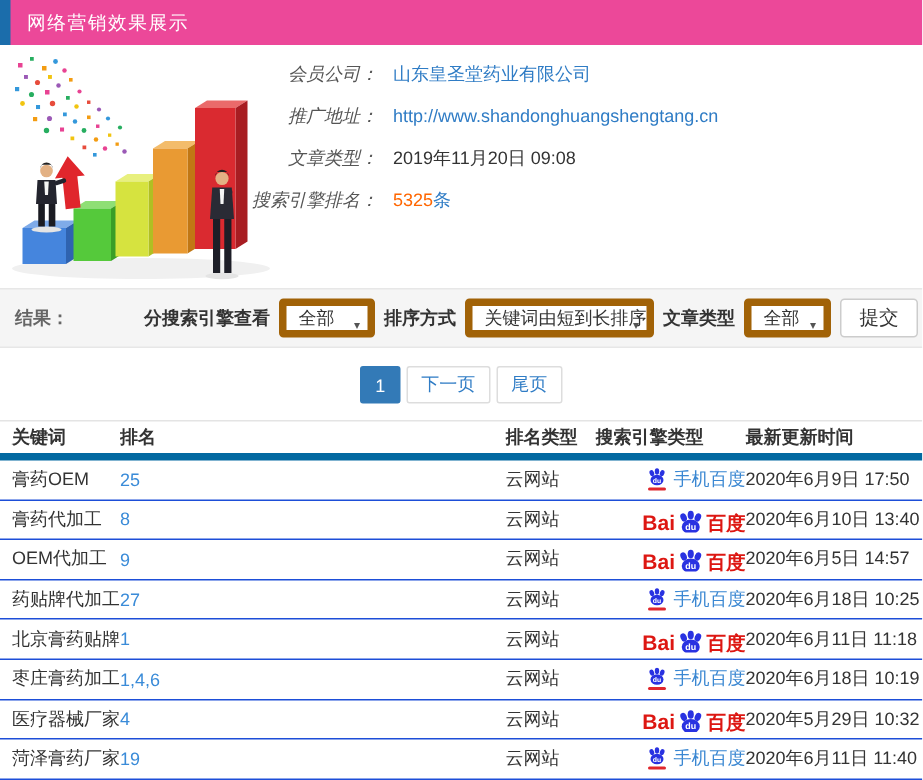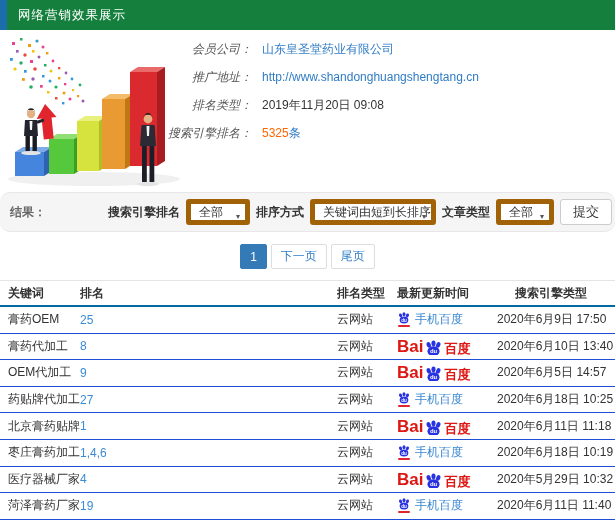--- a/index.html
+++ b/index.html
@@ -1,65 +1,65 @@
 <!DOCTYPE html>
 <html><head>
 <meta charset="utf-8">
 <style>
   * { margin:0; padding:0; box-sizing:border-box; }
   html,body { background:#fff; }
   body { font-family:"Liberation Sans","DejaVu Sans",sans-serif; font-size:12px; color:#333; }
   .app { position:relative; width:615px; height:520px; overflow:hidden; background:#fff; }
 
   
-  .title-bar { position:absolute; top:0; left:0; width:615px; height:30px; background:#15803d; display:flex; align-items:center; }
+  .title-bar { position:absolute; top:0; left:0; width:615px; height:30px; background:#ec4899; display:flex; align-items:center; }
   .title-accent { position:absolute; left:0; top:0; width:7px; height:30px; background:#1b6dab; }
   .title-text { color:#fff; font-size:12.5px; margin-left:18px; letter-spacing:1px; }
 
   
   .illustration { position:absolute; left:2px; top:34px; width:186px; height:158px; }
   .info-rows { position:absolute; left:158px; top:40px; right:0; }
   .info-row { display:flex; align-items:center; height:18px; margin-bottom:10px; }
   .info-label { width:94px; text-align:right; color:#555;font-style:italic; }
   .info-value { margin-left:10px; color:#333; }
   a.link, .link { color:#2f7cc5; text-decoration:none; cursor:pointer; }
   .num-orange { color:#ff6600; }
 
   
-  .filter-bar { position:absolute; top:192px; left:0; width:615px; height:40px; background:#f5f5f5; border-top:1px solid #e7e7e7; border-bottom:1px solid #e7e7e7; display:flex; align-items:center; justify-content:space-between; padding:0 3px 0 10px;border-radius:10px; }
+  .filter-bar { position:absolute; top:192px; left:0; width:615px; height:40px; background:#f5f5f5; border-top:1px solid #e7e7e7; border-bottom:1px solid #e7e7e7; display:flex; align-items:center; justify-content:space-between; padding:0 3px 0 10px; }
   .result-label { color:#666; font-weight:bold; }
   .filter-controls { display:flex; align-items:center; gap:6px; }
   .flabel { font-weight:bold; color:#333; white-space:nowrap; }
   .select { position:relative; height:26px; background:#fff; border:5px solid #a16207; border-radius:3px; display:flex; align-items:center; padding:0 16px 0 8px; color:#333; cursor:pointer; white-space:nowrap; }
   .select .caret { position:absolute; right:5px; top:8px; font-size:8px; color:#555; }
   .sel-engine { width:64px; }
   .sel-sort  { width:126px; }
   .sel-article { width:58px; }
   .submit-btn { height:26px; padding:0 12px; background:#fff; border:1px solid #ccc; border-radius:3px; color:#333; font-size:13px; cursor:pointer; font-family:inherit; }
 
   
   .pagination { position:absolute; top:244px; left:0; width:615px; display:flex; justify-content:center; gap:4px; }
   .page { min-width:26px; height:25px; padding:0 9px; border:1px solid #ddd; border-radius:2px; background:#fff; color:#2f7cc5; display:flex; align-items:center; justify-content:center; cursor:pointer; }
   .page.active { background:#337ab7; border-color:#337ab7; color:#fff; }
 
   
   .table { position:absolute; top:280px; left:0; width:615px; bottom:0; }
-  .thead { display:flex; align-items:center; height:27px; border-top:1px solid #e4e4e4; border-bottom:2px solid #0369a1; font-weight:bold; color:#333; }
+  .thead { display:flex; align-items:center; height:27px; border-top:1px solid #e4e4e4; border-bottom:5px solid #0369a1; font-weight:bold; color:#333; }
   .trow { display:flex; align-items:center; height:26.6px; border-bottom:1px solid #1d4ed8; }
   .cell { overflow:hidden; white-space:nowrap; }
   .c-kw    { width:80px; padding-left:8px; }
   .c-rank  { width:257px; }
   .c-type  { width:60px; }
-  .c-engine{ width:100px; display:flex; justify-content:flex-start; align-items:center; }
+  .c-engine{ width:100px; display:flex; justify-content:flex-end; align-items:center; }
   .c-date  { flex:1; }
   .rank-link { color:#3a8bd8; text-decoration:none; cursor:pointer;text-align:right; }
 
   
   .baidu-logo { display:inline-flex; align-items:flex-end; line-height:1; }
-  .bai { color:#dd1712; font-weight:bold; font-size:17px; }
+  .bai { color:#dd1712; font-weight:bold; font-size:14px; }
   .du-cn { color:#dd1712; font-weight:bold; font-size:13px; }
   .paw { margin:0 1px; position:relative; top:2px; }
   .mobile-badge { display:inline-flex; align-items:center; gap:4px; cursor:pointer; }
   .paw-wrap { display:inline-flex; flex-direction:column; align-items:center; }
   .paw-underline { width:12px; height:2px; background:#e0262c; margin-top:1px; border-radius:1px; }
   .m-label { color:#3a87d2; }
 </style>
 </head>
 <body>
 
@@ -173,33 +173,33 @@
   <div class="info-rows">
     <div class="info-row">
       <span class="info-label">会员公司：</span>
       <a class="info-value link">山东皇圣堂药业有限公司</a>
     </div>
     <div class="info-row">
       <span class="info-label">推广地址：</span>
       <a class="info-value link">http://www.shandonghuangshengtang.cn</a>
     </div>
     <div class="info-row">
-      <span class="info-label">排名类型：</span>
+      <span class="info-label">文章类型：</span>
       <span class="info-value">2019年11月20日 09:08</span>
     </div>
     <div class="info-row">
       <span class="info-label">搜索引擎排名：</span>
       <span class="info-value"><span class="num-orange">5325</span><span class="link">条</span></span>
     </div>
   </div>
 
   <div class="filter-bar">
     <span class="result-label">结果：</span>
     <div class="filter-controls">
-      <span class="flabel">搜索引擎排名</span>
+      <span class="flabel">分搜索引擎查看</span>
       <div class="select sel-engine">
         <span>全部</span>
         <span class="caret">▾</span>
       </div>
       <span class="flabel">排序方式</span>
       <div class="select sel-sort">
         <span>关键词由短到长排序</span>
         <span class="caret">▾</span>
       </div>
       <span class="flabel">文章类型</span>
@@ -215,22 +215,22 @@
     <span class="page active">1</span>
     <span class="page">下一页</span>
     <span class="page">尾页</span>
   </div>
 
   <div class="table">
     <div class="thead">
       <div class="cell c-kw">关键词</div>
       <div class="cell c-rank">排名</div>
       <div class="cell c-type">排名类型</div>
+      <div class="cell c-engine" style="justify-content:flex-start;">搜索引擎类型</div>
       <div class="cell c-date">最新更新时间</div>
-      <div class="cell c-engine" style="justify-content:flex-start;">搜索引擎类型</div>
     </div>
     <div class="tbody">
   <div class="trow">
     <div class="cell c-kw">膏药OEM</div>
     <div class="cell c-rank"><a class="rank-link">25</a></div>
     <div class="cell c-type">云网站</div>
     <div class="cell c-engine">
 
       <span class="mobile-badge">
         <span class="paw-wrap">

